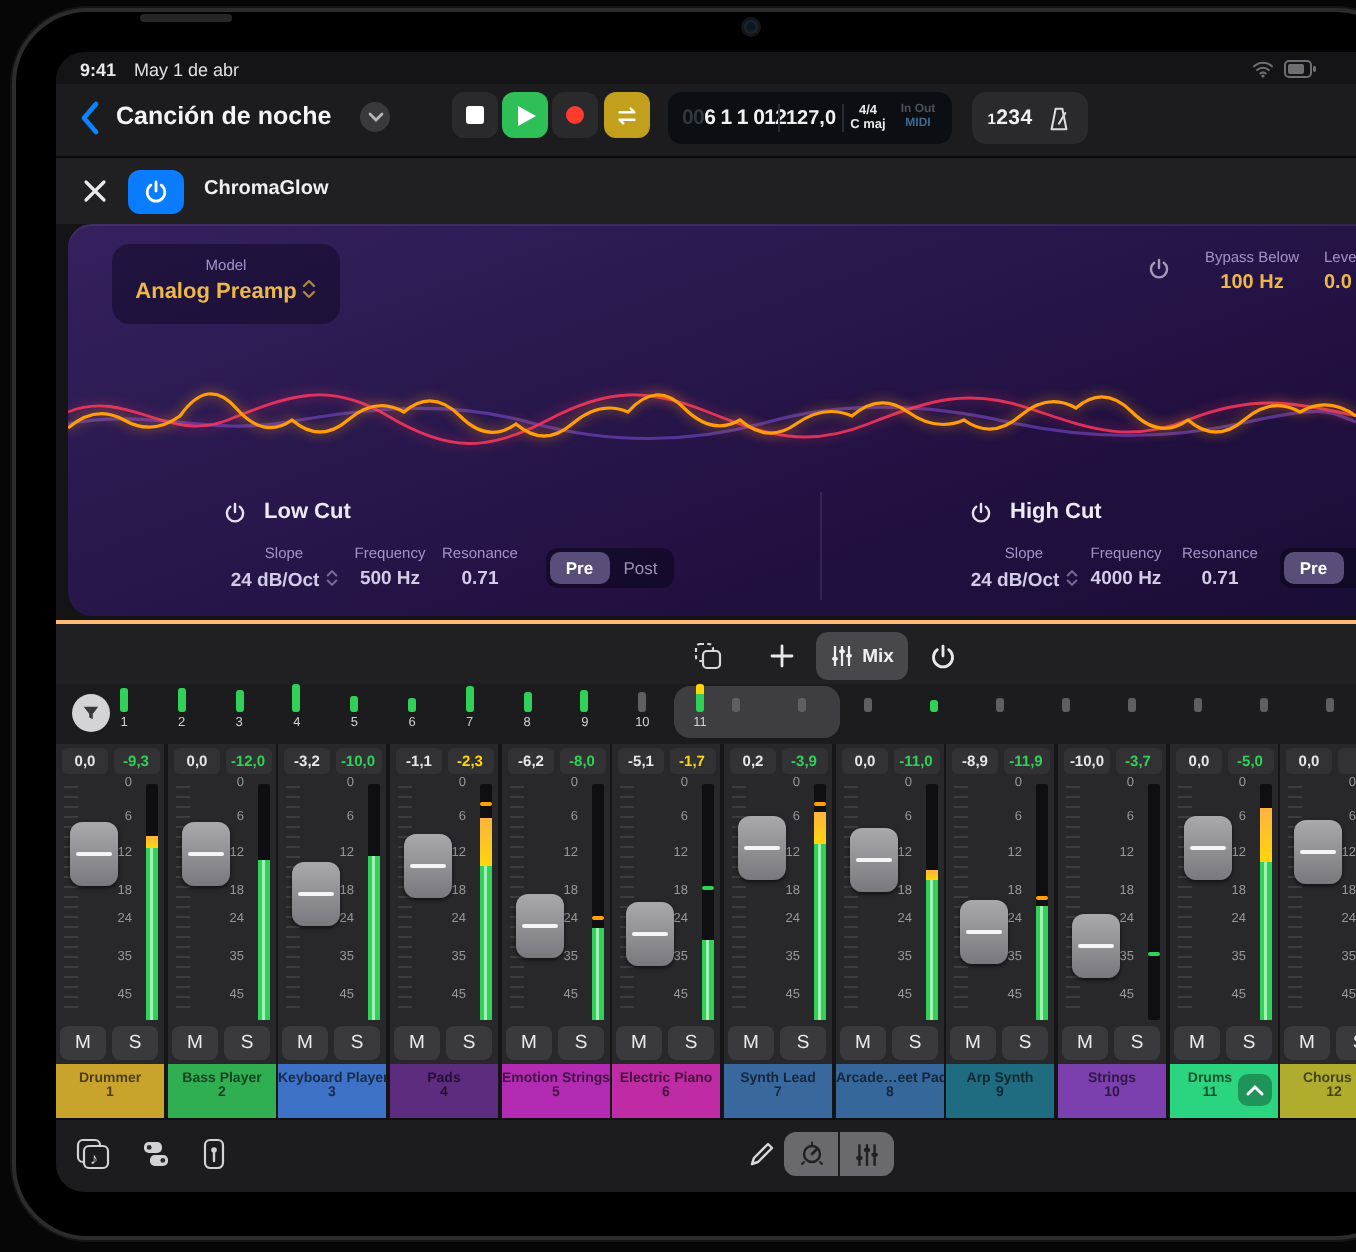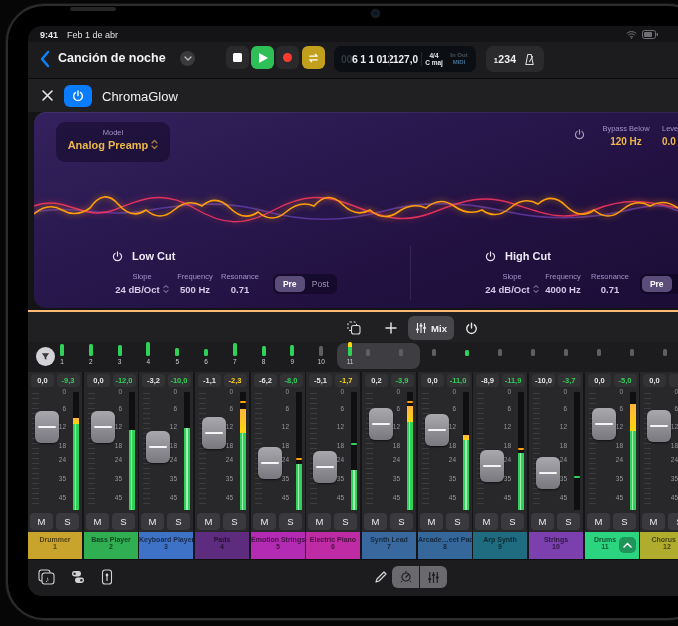--- a/index.html
+++ b/index.html
@@ -49,21 +49,21 @@
   .count-chip { position:absolute; left:458px; top:4px; width:58px; height:26px; background:#2a2a2c; border-radius:7px;
     display:flex; align-items:center; justify-content:center; gap:7px; }
   .count { font-size:10.5px; font-weight:bold; color:#f0f0f2; letter-spacing:0.2px; }
   .count::first-letter { font-size:7.5px; }
 
   
   .plug-head { position:absolute; left:0; top:52px; width:650px; height:34px; background:#202022; border-top:1px solid #0a0a0a; }
   .x-btn { position:absolute; left:13px; top:10px; width:13px; height:13px; }
   .pwr-btn-blue { position:absolute; left:36px; top:6px; width:28px; height:22px; background:#0a7cff; border-radius:6px;
     display:flex; align-items:center; justify-content:center; }
-  .plug-name { position:absolute; left:74px; top:10px; font-size:13px; font-weight:normal; color:#f0f0f2; }
+  .plug-name { position:absolute; left:74px; top:10px; font-size:10px; font-weight:bold; color:#f0f0f2; }
 
   
   .panel { position:absolute; left:6px; top:86px; width:644px; height:196px; overflow:hidden;
     border-radius:12px 0 0 12px;
     background:linear-gradient(160deg,#34215e 0%,#2b1a51 30%,#221141 65%,#1a0d36 100%);
     box-shadow:inset 0 1px 0 rgba(255,255,255,0.07); }
   .model-chip { position:absolute; left:22px; top:10px; width:114px; height:40px; background:rgba(10,5,26,0.45);
     border-radius:9px; text-align:center; }
   .p-label { font-size:7.5px; color:#a393c9; }
   .model-chip .p-label { margin-top:6px; }
@@ -149,21 +149,21 @@
 
 <div class="stage">
   <div class="device">
     <div class="top-button"></div>
   </div>
   <div class="camera"></div>
 
   <div class="screen">
 
     <span class="sb-time">9:41</span>
-    <span class="sb-date">Feb 1 de abr</span>
+    <span class="sb-date">May 1 de abr</span>
     <div class="sb-right">
       <svg width="11" height="9" viewBox="0 0 11 9">
           <path d="M1 3.2a6.5 6.5 0 0 1 9 0M2.6 5a4.2 4.2 0 0 1 5.8 0M4.2 6.8a1.9 1.9 0 0 1 2.6 0" stroke="#8e8e93" stroke-width="1" fill="none" stroke-linecap="round"></path>
           <circle cx="5.5" cy="8" r="0.8" fill="#8e8e93"></circle>
         </svg>
       <svg width="16" height="9" viewBox="0 0 16 9">
           <rect x="0.5" y="0.5" width="13" height="8" rx="2" stroke="#8e8e93" fill="none"></rect>
           <rect x="2" y="2" width="8" height="5" rx="1" fill="#8e8e93"></rect>
           <rect x="14.5" y="3" width="1.5" height="3" rx="0.7" fill="#8e8e93"></rect>
         </svg>
@@ -242,21 +242,21 @@
                 <path d="M1 4l2.5-2.5L6 4M1 7l2.5 2.5L6 7" stroke="#caa23f" stroke-width="1.2" fill="none" stroke-linecap="round" stroke-linejoin="round"></path>
               </svg></span></div>
       </div>
 
       <svg class="byp-pwr" width="11" height="11" viewBox="0 0 12 12">
           <path d="M6 1v4.5" stroke="#cfc8e0" stroke-width="1.3" stroke-linecap="round"></path>
           <path d="M3.4 2.6a4.4 4.4 0 1 0 5.2 0" stroke="#cfc8e0" stroke-width="1.3" fill="none" stroke-linecap="round"></path>
         </svg>
       <div class="byp-blk">
         <div class="p-label">Bypass Below</div>
-        <div class="byp-val p-amber">120 Hz</div>
+        <div class="byp-val p-amber">100 Hz</div>
       </div>
       <div class="lvl-blk">
         <div class="p-label">Level</div>
         <div class="byp-val p-amber">0.0</div>
       </div>
 
 
       <div class="v-div"></div>
 
       <div class="cut-title low">

